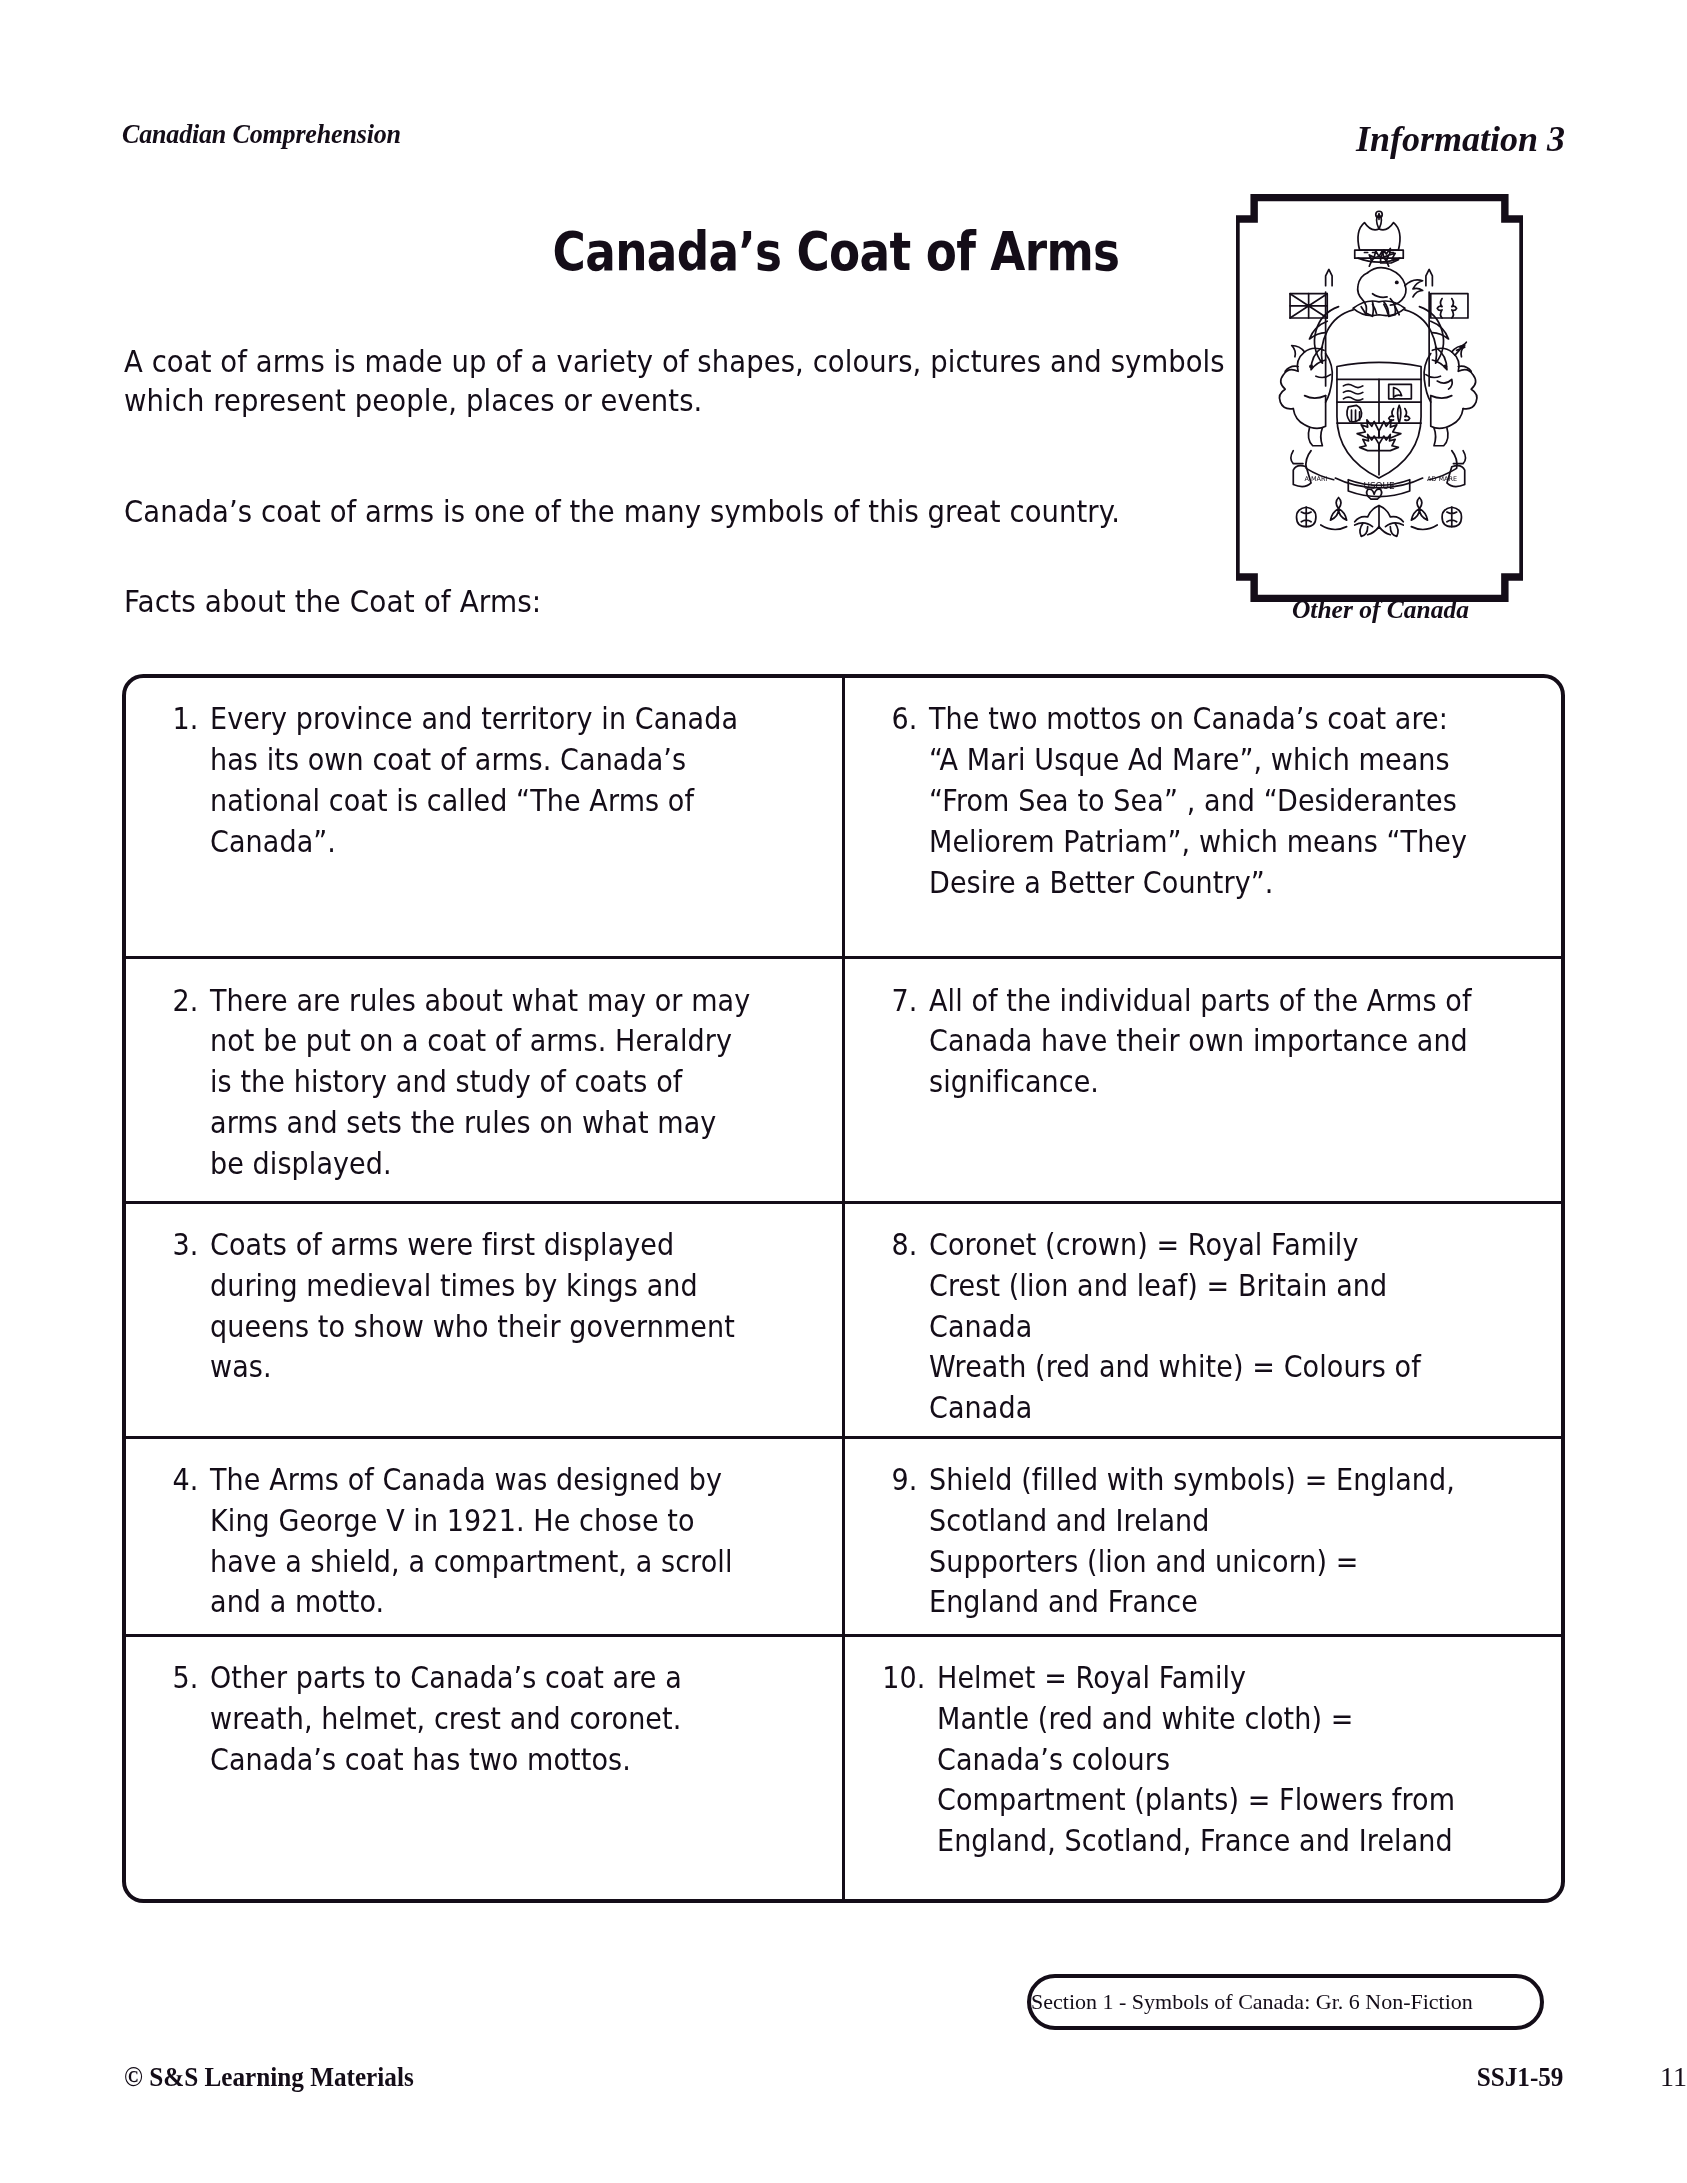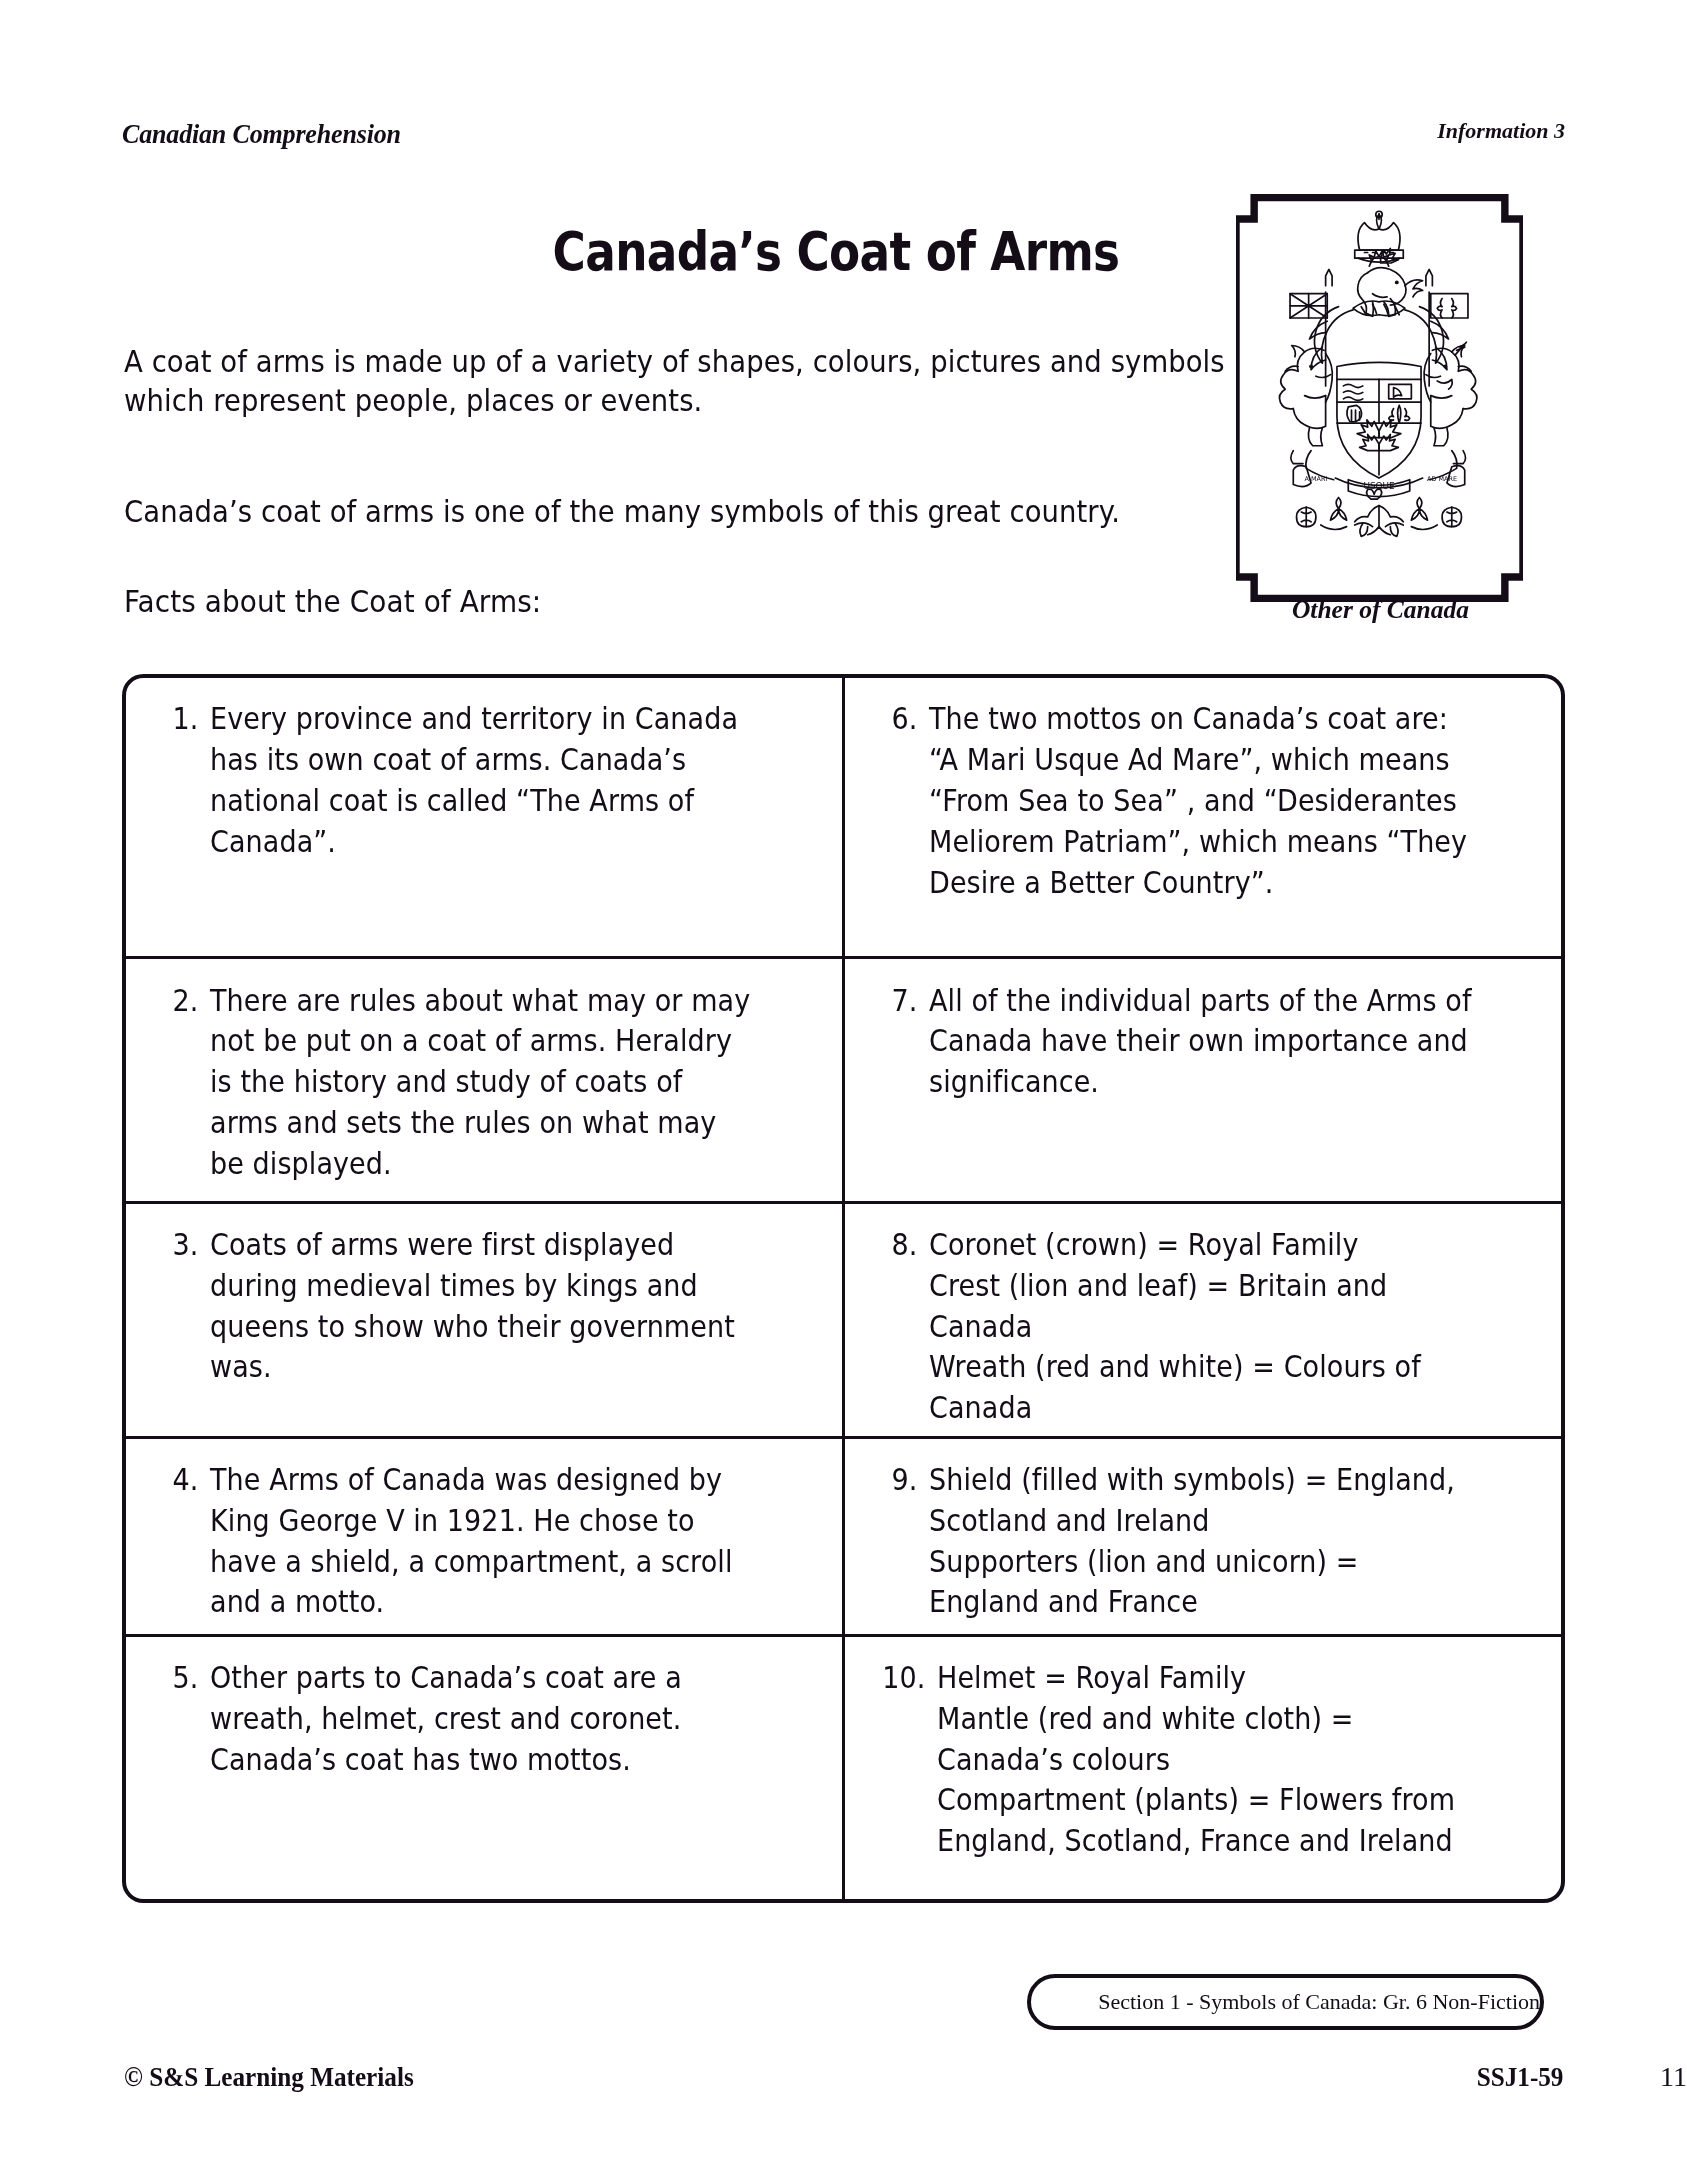--- a/index.html
+++ b/index.html
@@ -35,21 +35,21 @@
     transform-origin: left top;
     white-space: nowrap;
   }
   .hdr-right {
     position: absolute;
     right: 122px;
     top: 118px;
     font-family: "Liberation Serif", serif;
     font-style: italic;
     font-weight: bold;
-    font-size: 22px;
+    font-size: 36px;
     white-space: nowrap;
   }
 
   
   .title {
     position: absolute;
     left: 461px;
     top: 188px;
     width: 750px;
     text-align: center;
@@ -196,21 +196,21 @@
     position: absolute;
     left: 1027px;
     top: 1974px;
     width: 517px;
     height: 56px;
     box-sizing: border-box;
     border: 4.1px solid #140d18;
     border-radius: 30px;
     display: flex;
     align-items: center;
-    justify-content: flex-end;
+    justify-content: flex-start;
     font-family: "Liberation Serif", serif;
     font-size: 22px;
     white-space: nowrap;
     background: #ffffff;
   }
 
   
   .footer-left {
     position: absolute;
     left: 124px;

